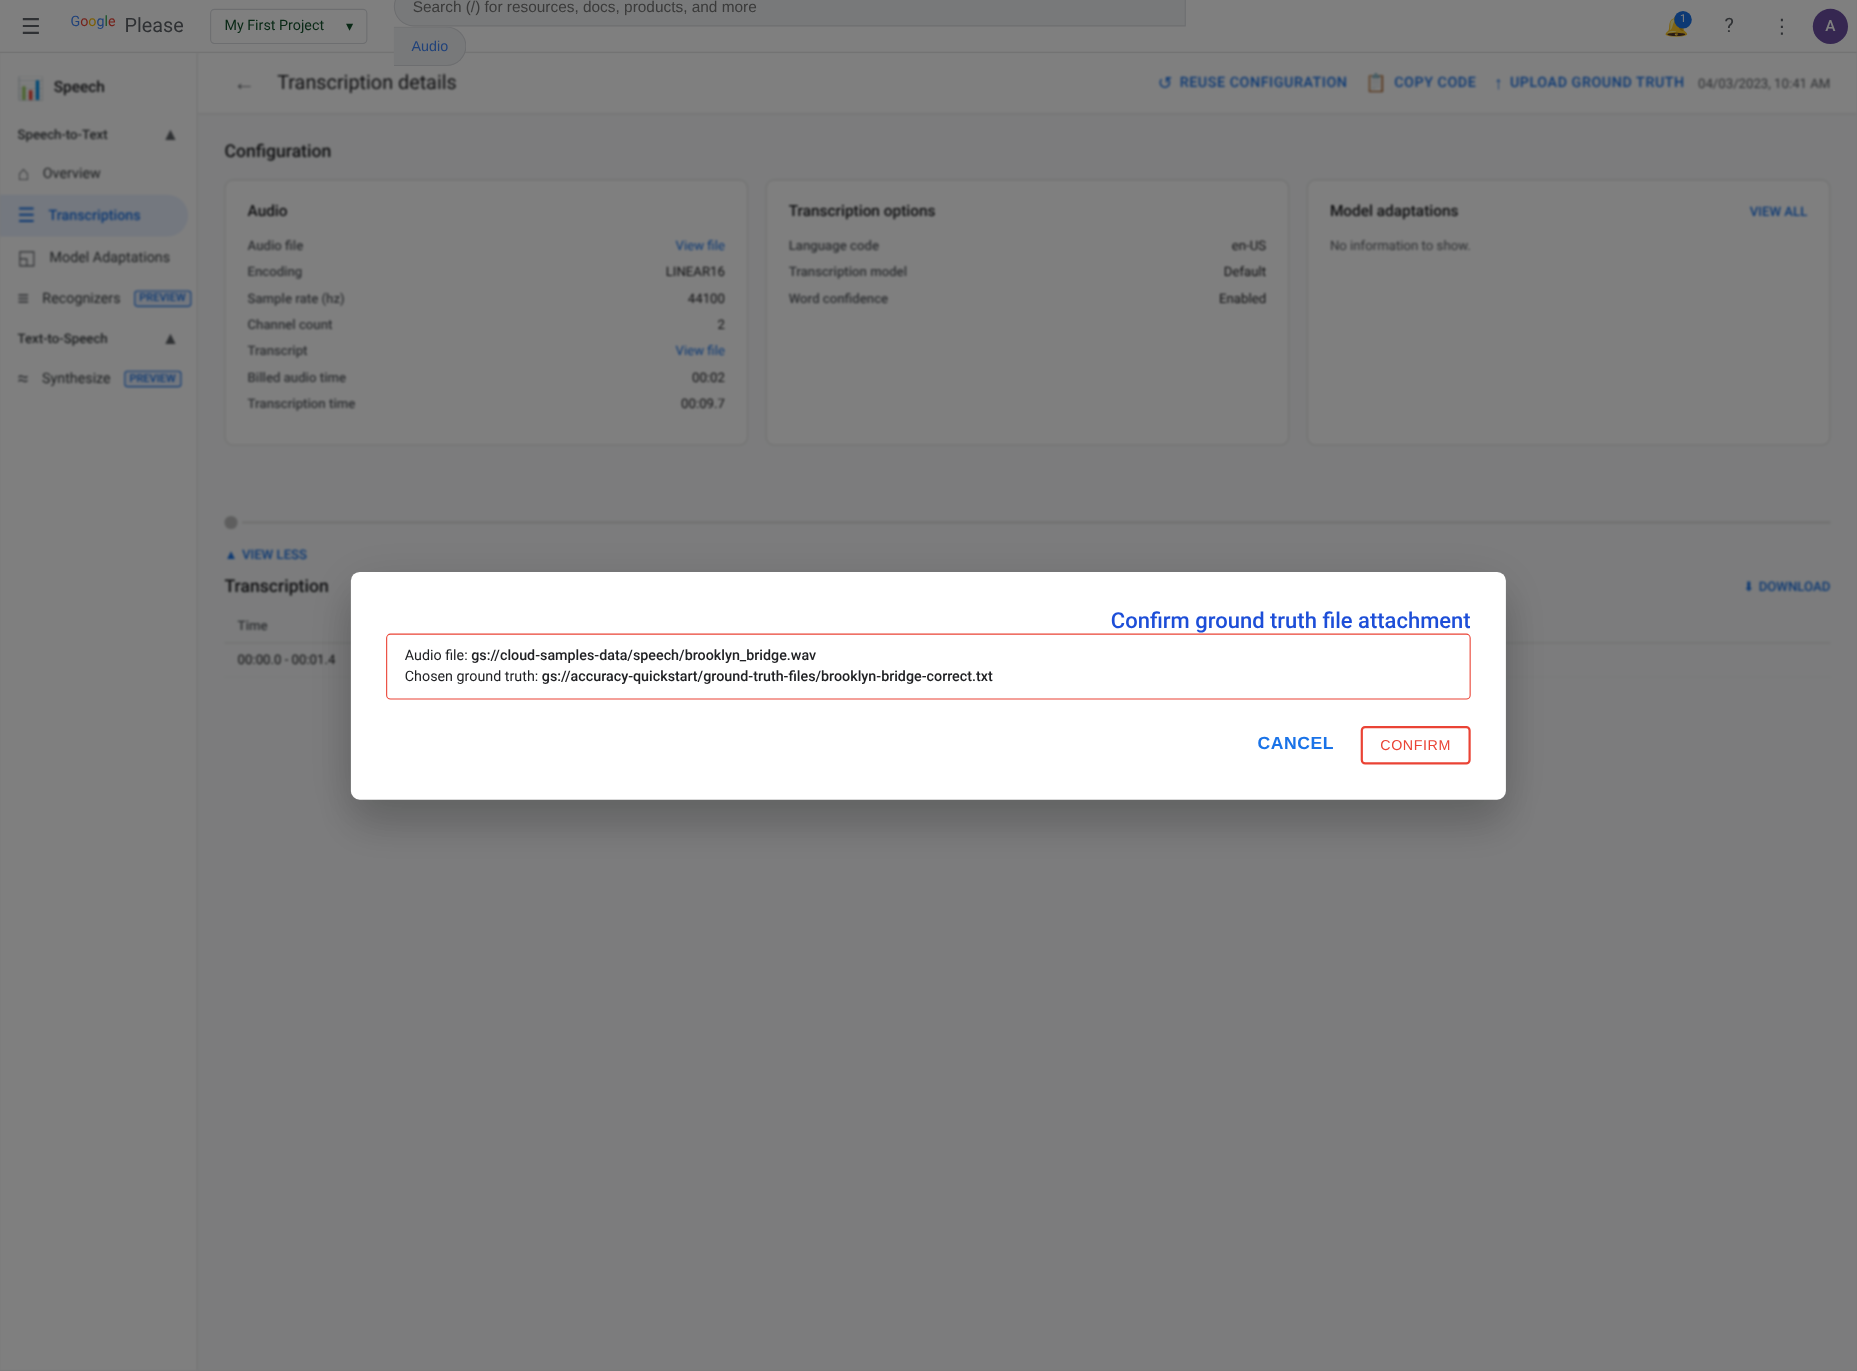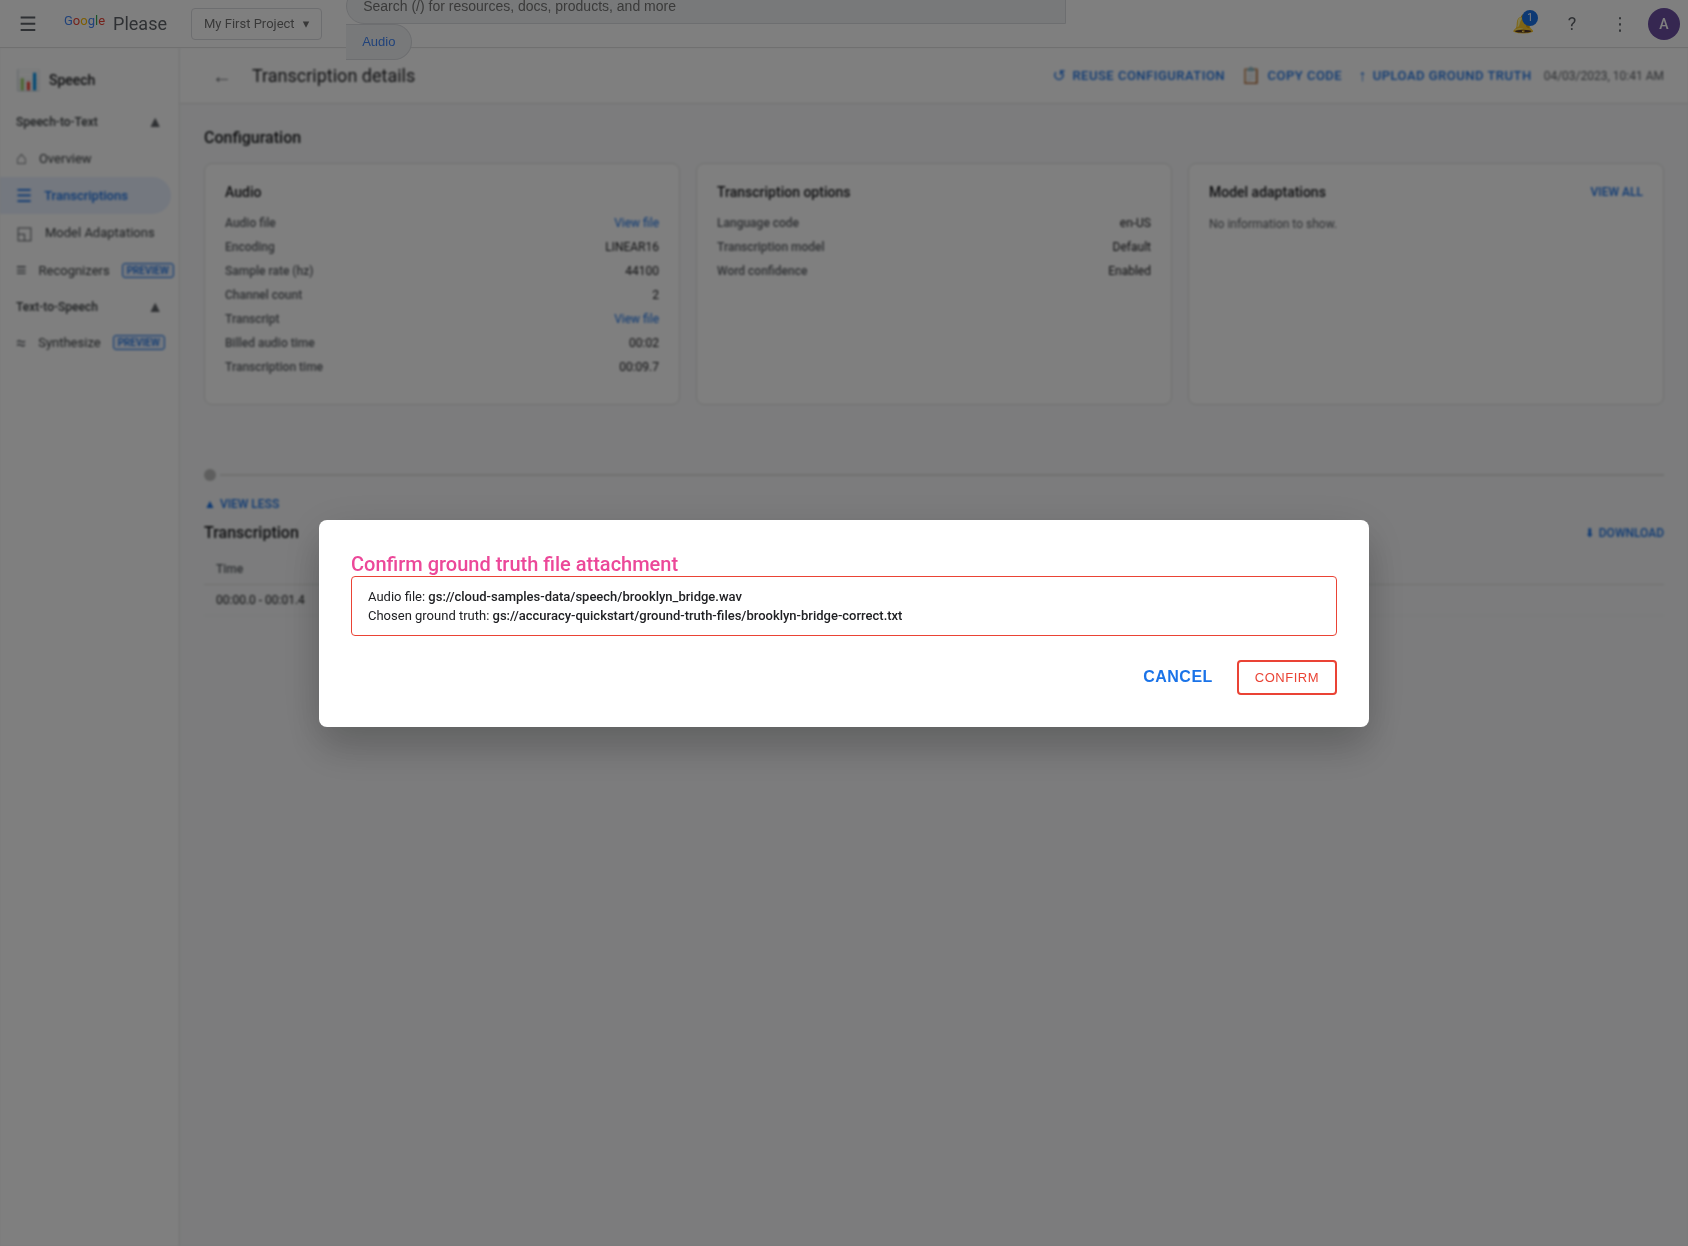--- a/index.html
+++ b/index.html
@@ -12,21 +12,21 @@
     }
     .topbar-hamburger { width: 40px; height: 40px; display: flex; align-items: center; justify-content: center; cursor: pointer; border-radius: 50%; color: #5f6368; font-size: 20px; }
     .topbar-logo { display: flex; align-items: flex-start; gap: 8px; padding: 0 8px; }
     .topbar-logo-text { font-size: 18px; font-weight: 400; color: #5f6368; }
     .topbar-logo-colored span:nth-child(1) { color: #4285f4; }
     .topbar-logo-colored span:nth-child(2) { color: #ea4335; }
     .topbar-logo-colored span:nth-child(3) { color: #fbbc05; }
     .topbar-logo-colored span:nth-child(4) { color: #4285f4; }
     .topbar-logo-colored span:nth-child(5) { color: #34a853; }
     .topbar-logo-colored span:nth-child(6) { color: #ea4335; }
-    .topbar-project { display: flex; align-items: center; gap: 8px; border: 1px solid #dadce0; border-radius: 4px; padding: 0 12px; height: 32px; cursor: pointer; font-size: 13px; color: #737373; margin-left: 8px; }
+    .topbar-project { display: flex; align-items: center; gap: 20px; border: 1px solid #dadce0; border-radius: 4px; padding: 0 12px; height: 32px; cursor: pointer; font-size: 13px; color: #14532d; margin-left: 8px; }
     .topbar-search { flex: 1; max-width: 720px; margin: 0 16px; position: relative; }
     .topbar-search input { width: 100%; height: 36px; border: 1px solid #dadce0; border-radius: 24px 0 0 24px; padding: 0 16px; font-size: 14px; outline: none; background: #f1f3f4; }
     .topbar-search-btn { height: 36px; padding: 0 16px; background: #f1f3f4; border: 1px solid #dadce0; border-left: none; border-radius: 0 24px 24px 0; cursor: pointer; color: #4285f4; font-size: 13px; font-weight: 500; }
     .topbar-right { display: flex; align-items: center; gap: 8px; margin-left: auto; }
     .topbar-icon-btn { width: 40px; height: 40px; display: flex; align-items: center; justify-content: center; border-radius: 50%; cursor: pointer; color: #5f6368; font-size: 18px; }
     .notification-badge { position: relative; }
     .notification-badge::after { content: '1'; position: absolute; top: 6px; right: 6px; width: 16px; height: 16px; background: #1a73e8; color: white; border-radius: 50%; font-size: 10px; display: flex; align-items: center; justify-content: center; }
     .avatar { width: 32px; height: 32px; border-radius: 50%; background: #6c4fa3; display: flex; align-items: center; justify-content: center; color: white; font-size: 14px; font-weight: 500; cursor: pointer; }
 
     
@@ -80,21 +80,21 @@
     .transcription-header { display: flex; align-items: center; justify-content: space-between; margin-bottom: 12px; }
     .transcription-title { font-size: 16px; font-weight: 500; }
     .download-btn { display: flex; align-items: center; gap: 4px; color: #1a73e8; font-size: 12px; font-weight: 500; cursor: pointer; text-transform: uppercase; }
     .transcription-table { width: 100%; border-collapse: collapse; }
     .transcription-table th { font-size: 12px; font-weight: 500; color: #5f6368; text-align: left; padding: 8px 12px; border-bottom: 1px solid #e0e0e0; }
     .transcription-table td { font-size: 12px; color: #202124; padding: 8px 12px; border-bottom: 1px solid #f1f3f4; }
 
     
     .modal-overlay { position: fixed; top: 0; left: 0; right: 0; bottom: 0; background: rgba(0,0,0,0.5); z-index: 100; display: flex; align-items: center; justify-content: center; }
     .modal { background: white; border-radius: 8px; padding: 32px; max-width: 1050px; width: 90%; box-shadow: 0 24px 38px rgba(0,0,0,0.14), 0 9px 46px rgba(0,0,0,0.12); }
-    .modal-title { font-size: 20px; font-weight: 500; color: #ec4899; margin-bottom: 0; }
+    .modal-title { font-size: 20px; font-weight: 500; color: #1d4ed8; margin-bottom: 0; text-align: right; }
     .modal-description { font-size: 13px; color: #5f6368; margin-bottom: 20px; line-height: 1.5; }
     .modal-info-box { border: 1px solid #ea4335; border-radius: 4px; padding: 12px 16px; margin-bottom: 24px; }
     .modal-info-line { font-size: 13px; color: #202124; margin-bottom: 4px; }
     .modal-info-line:last-child { margin-bottom: 0; }
     .modal-info-line .bold-path { font-weight: 500; color: #202124; }
     .modal-actions { display: flex; justify-content: flex-end; gap: 8px; align-items: center; }
     .cancel-btn { padding: 8px 16px; font-size: 16px; font-weight: 700; color: #1a73e8; background: transparent; border: none; cursor: pointer; text-transform: uppercase; letter-spacing: 0.5px; border-radius: 4px; }
     .confirm-btn { padding: 8px 16px; font-size: 13px; font-weight: 500; color: #ea4335; background: transparent; border: 2px solid #ea4335; cursor: pointer; text-transform: uppercase; letter-spacing: 0.5px; border-radius: 4px; }
 
     

